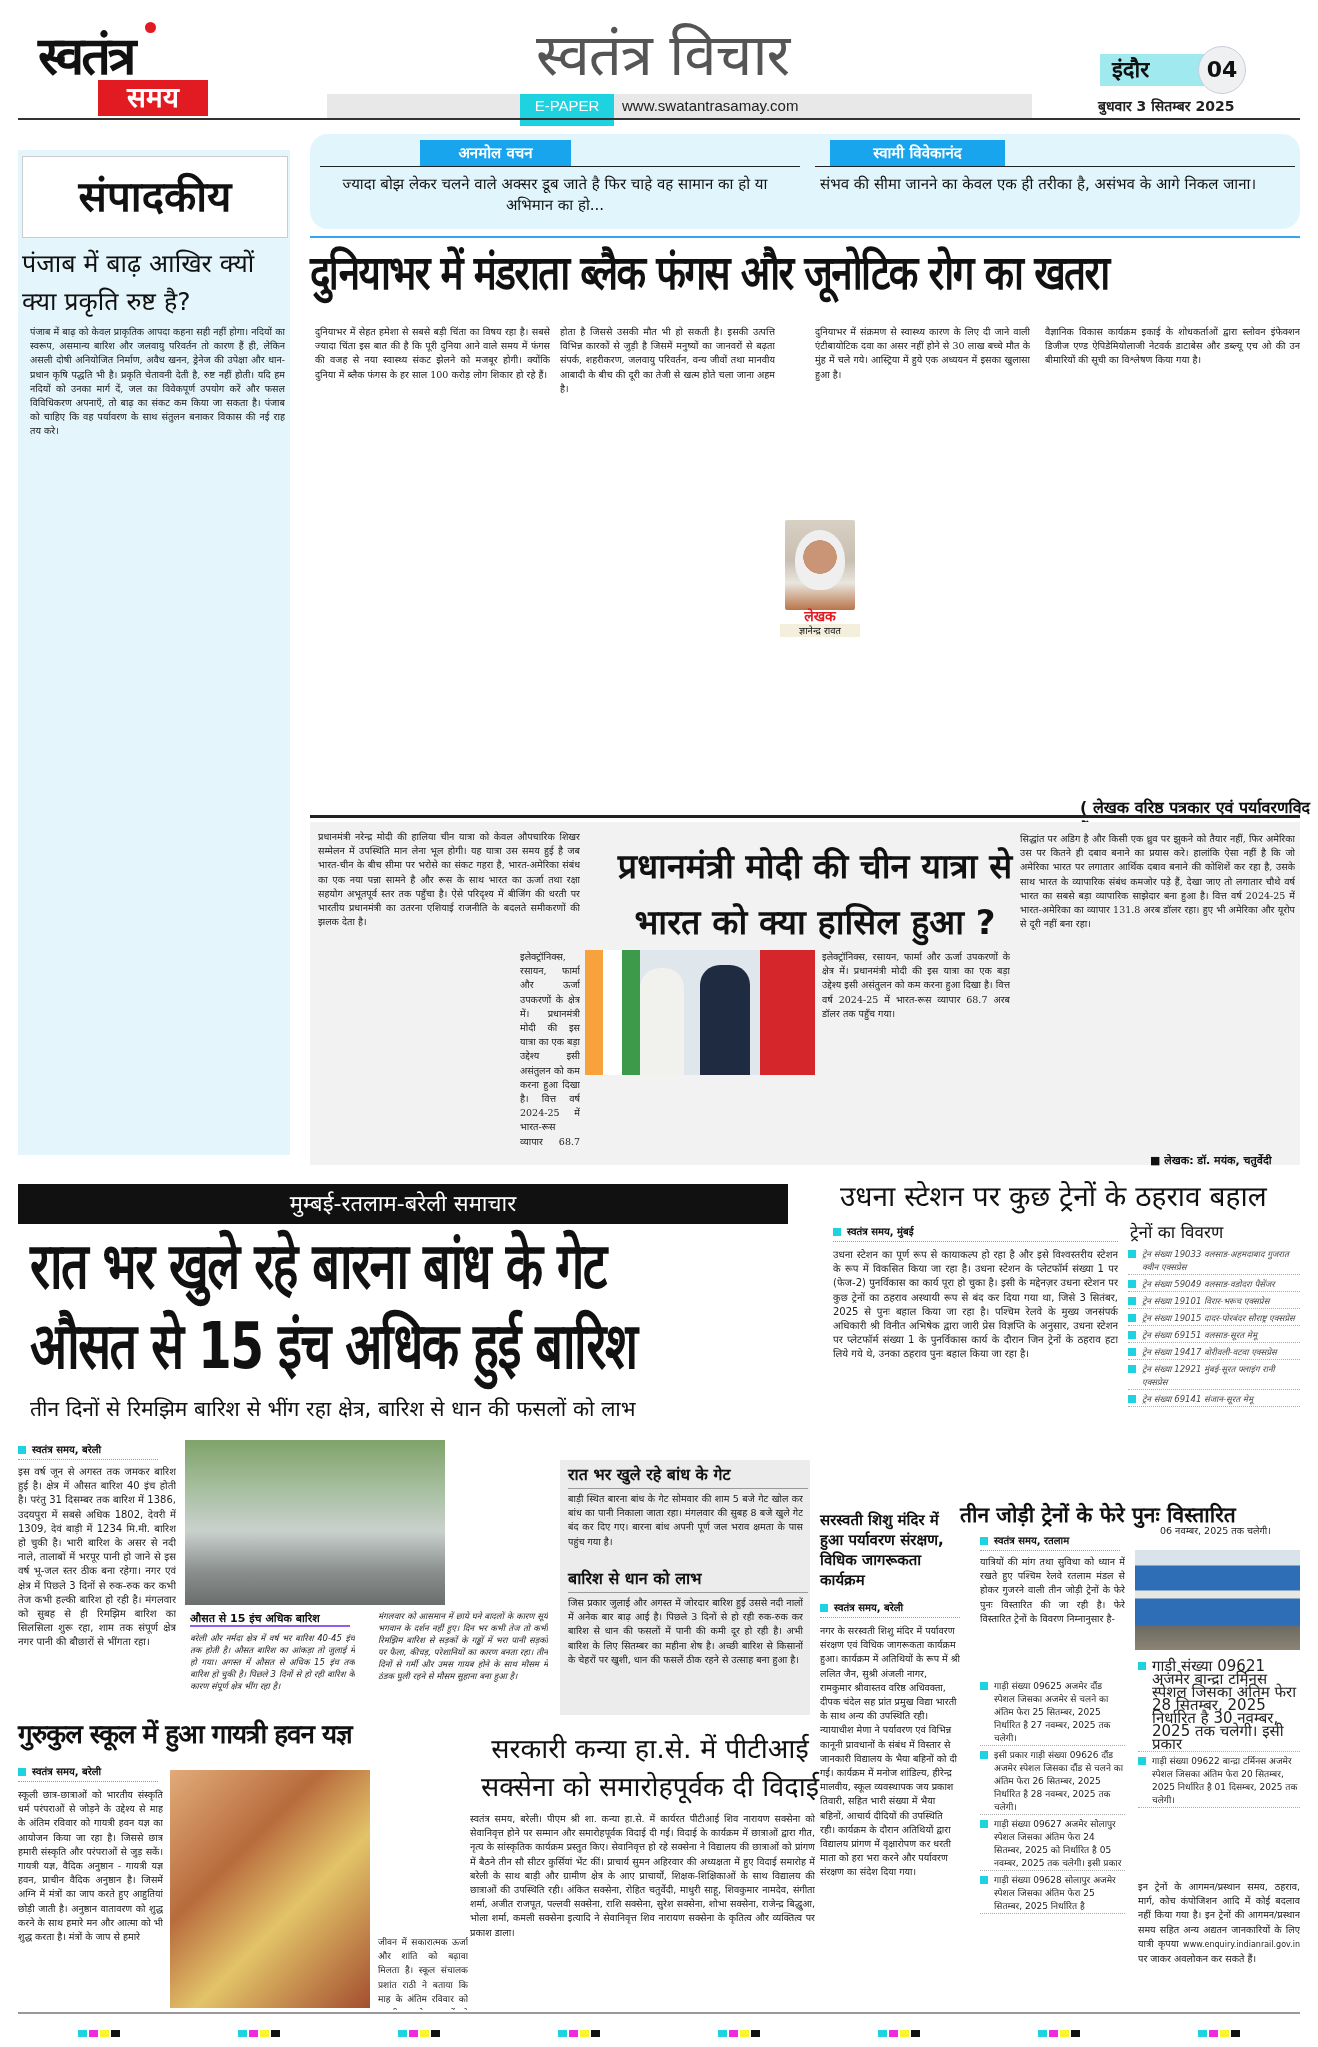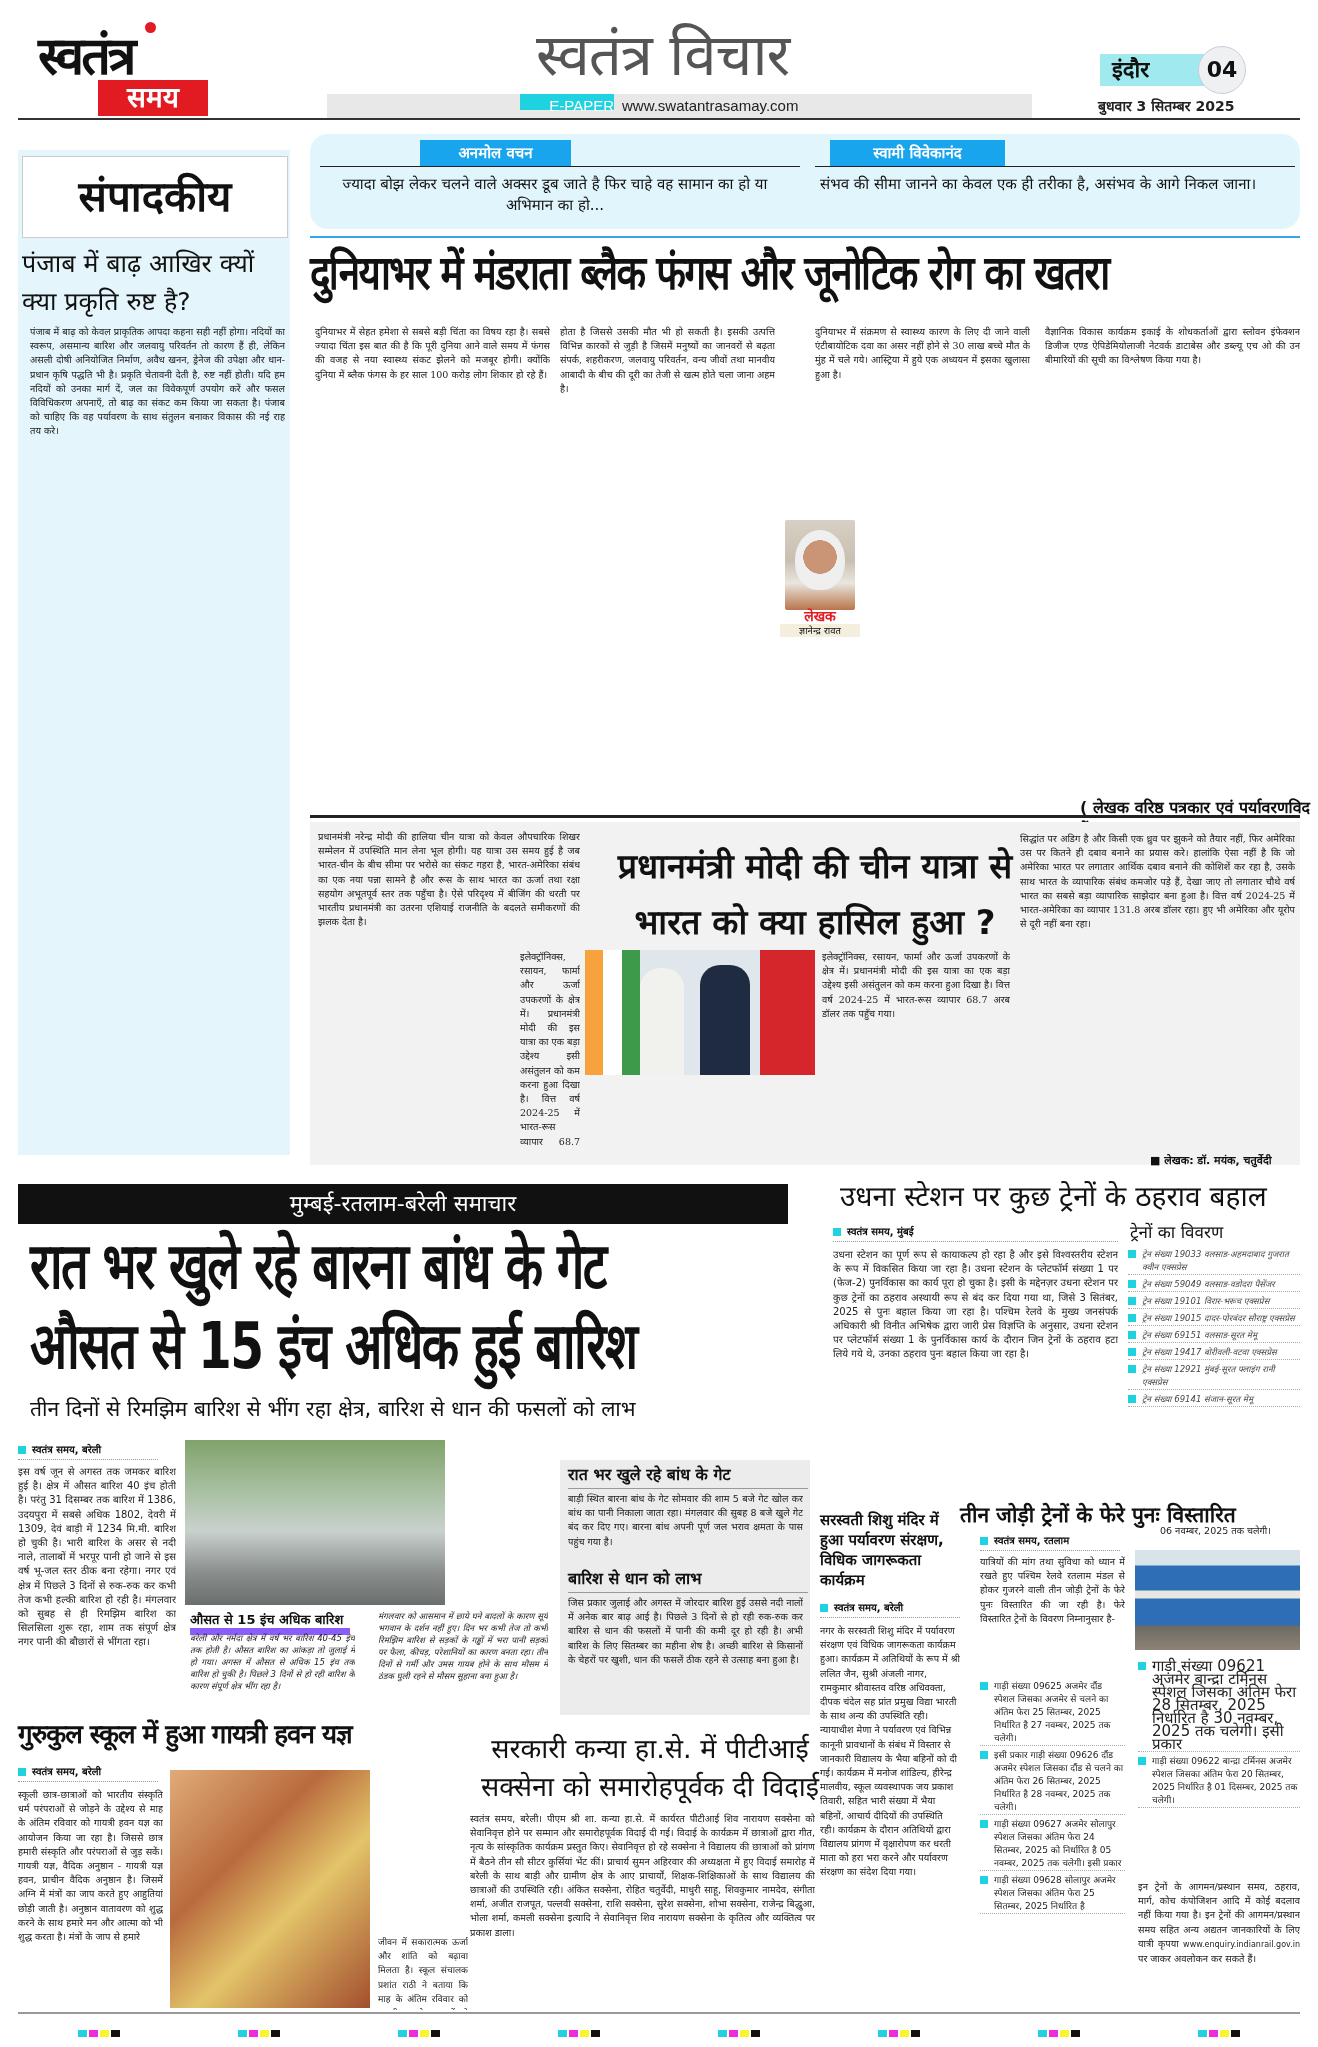--- a/index.html
+++ b/index.html
@@ -6,21 +6,21 @@
 body{width:1318px;height:2047px;background:#fff;font-family:"DejaVu Sans",sans-serif;color:#111;position:relative;overflow:hidden}
 .abs{position:absolute}
 .body-text{font-size:9.5px;line-height:14.2px;text-align:justify;color:#222;overflow:hidden}
 .serif{font-family:"DejaVu Serif",serif}
 
 .logo-top{left:38px;top:28px;font-size:52px;font-weight:bold;letter-spacing:-3px;color:#111;line-height:56px}
 .logo-dot{left:145px;top:22px;width:11px;height:11px;border-radius:50%;background:#e21b23}
 .logo-box{left:98px;top:80px;width:110px;height:36px;background:#e21b23;color:#fff;font-size:28px;font-weight:bold;text-align:center;line-height:36px}
 .masthead-title{left:536px;top:20px;font-size:58px;color:#555;letter-spacing:-1px;line-height:70px}
 .epaper-bar{left:327px;top:94px;width:705px;height:24px;background:#e8e8e8}
-.epaper-tag{left:520px;top:94px;width:94px;height:16px;background:#1fd2e0;color:#fff;font-size:15px;text-align:right;line-height:24px;font-family:"Liberation Sans",sans-serif}
+.epaper-tag{left:520px;top:94px;width:94px;height:32px;background:#1fd2e0;color:#fff;font-size:15px;text-align:center;line-height:24px;font-family:"Liberation Sans",sans-serif}
 .epaper-url{left:622px;top:94px;font-size:15px;line-height:24px;font-family:Liberation Sans, sans-serif;color:#222}
 .city-bar{left:1100px;top:54px;width:140px;height:32px;background:#9fe9ef}
 .city{left:1112px;top:54px;font-size:22px;line-height:32px;font-weight:bold}
 .page-circle{left:1198px;top:46px;width:48px;height:48px;border-radius:50%;background:#eef0f2;border:1px solid #ccd;font-size:22px;font-weight:bold;text-align:center;line-height:46px}
 .dateline{left:1098px;top:94px;font-size:14px;line-height:24px;font-weight:bold;color:#222}
 .mast-rule{left:18px;top:118px;width:1282px;height:2px;background:#333}
 
 .quote-box{left:310px;top:134px;width:990px;height:95px;background:#e1f6fc;border-radius:18px}
 .quote-tab{height:26px;background:#19a4ee;color:#fff;font-size:15px;text-align:center;line-height:26px;font-weight:bold}
 .quote-rule{height:1px;background:#222}
@@ -120,21 +120,21 @@
 <div class="abs body-text serif" style="left:1020px;top:832px;width:275px;height:315px">सिद्धांत पर अडिग है और किसी एक ध्रुव पर झुकने को तैयार नहीं, फिर अमेरिका उस पर कितने ही दबाव बनाने का प्रयास करे। हालांकि ऐसा नहीं है कि जो अमेरिका भारत पर लगातार आर्थिक दबाव बनाने की कोशिशें कर रहा है, उसके साथ भारत के व्यापारिक संबंध कमजोर पड़े हैं, देखा जाए तो लगातार चौथे वर्ष भारत का सबसे बड़ा व्यापारिक साझेदार बना हुआ है। वित्त वर्ष 2024-25 में भारत-अमेरिका का व्यापार 131.8 अरब डॉलर रहा। हुए भी अमेरिका और यूरोप से दूरी नहीं बना रहा।</div>
 <div class="abs modi-byline">■ लेखक: डॉ. मयंक, चतुर्वेदी</div>
 
 <div class="abs black-banner">मुम्बई-रतलाम-बरेली समाचार</div>
 <div class="abs big-head">रात भर खुले रहे बारना बांध के गेट</div>
 <div class="abs big-head" style="top:1306px">औसत से 15 इंच अधिक हुई बारिश</div>
 <div class="abs sub-head">तीन दिनों से रिमझिम बारिश से भींग रहा क्षेत्र, बारिश से धान की फसलों को लाभ</div>
 <div class="abs dateline-tag" style="left:18px;top:1442px;width:140px"><span class="cyan-sq"></span><span>स्वतंत्र समय, बरेली</span></div>
 <div class="abs body-text" style="left:18px;top:1465px;width:158px;height:215px;font-size:10px">इस वर्ष जून से अगस्त तक जमकर बारिश हुई है। क्षेत्र में औसत बारिश 40 इंच होती है। परंतु 31 दिसम्बर तक बारिश में 1386, उदयपुरा में सबसे अधिक 1802, देवरी में 1309, देवं बाड़ी में 1234 मि.मी. बारिश हो चुकी है। भारी बारिश के असर से नदी नाले, तालाबों में भरपूर पानी हो जाने से इस वर्ष भू-जल स्तर ठीक बना रहेगा। नगर एवं क्षेत्र में पिछले 3 दिनों से रुक-रुक कर कभी तेज कभी हल्की बारिश हो रही है। मंगलवार को सुबह से ही रिमझिम बारिश का सिलसिला शुरू रहा, शाम तक संपूर्ण क्षेत्र नगर पानी की बौछारों से भींगता रहा।</div>
 <div class="abs rain-img"></div>
-<div class="abs" style="left:190px;top:1610px;width:160px;font-size:13px;font-weight:bold;border-bottom:7px solid #8b5cf6">औसत से 15 इंच अधिक बारिश</div>
+<div class="abs" style="left:190px;top:1610px;width:160px;font-size:11px;font-weight:bold;border-bottom:2px solid #8b5cf6">औसत से 15 इंच अधिक बारिश</div>
 <div class="abs body-text" style="left:190px;top:1632px;width:165px;height:80px;font-style:italic;font-size:8.5px;line-height:12px">बरेली और नर्मदा क्षेत्र में वर्ष भर बारिश 40-45 इंच तक होती है। औसत बारिश का आंकड़ा तो जुलाई में हो गया। अगस्त में औसत से अधिक 15 इंच तक बारिश हो चुकी है। पिछले 3 दिनों से हो रही बारिश के कारण संपूर्ण क्षेत्र भींग रहा है।</div>
 <div class="abs body-text" style="left:378px;top:1610px;width:170px;height:100px;font-style:italic;font-size:8.5px;line-height:12px">मंगलवार को आसमान में छाये घने बादलों के कारण सूर्य भगवान के दर्शन नहीं हुए। दिन भर कभी तेज तो कभी रिमझिम बारिश से सड़कों के गड्ढों में भरा पानी सड़कों पर फैला, कीचड़, परेशानियों का कारण बनता रहा। तीन दिनों से गर्मी और उमस गायब होने के साथ मौसम में ठंडक घुली रहने से मौसम सुहाना बना हुआ है।</div>
 
 <div class="abs gray-box"></div>
 <div class="abs rain-sub" style="left:568px;top:1462px;width:240px;border-bottom:1px solid #999;font-size:16px">रात भर खुले रहे बांध के गेट</div>
 <div class="abs body-text" style="left:568px;top:1492px;width:235px;height:72px;font-size:9.5px">बाड़ी स्थित बारना बांध के गेट सोमवार की शाम 5 बजे गेट खोल कर बांध का पानी निकाला जाता रहा। मंगलवार की सुबह 8 बजे खुले गेट बंद कर दिए गए। बारना बांध अपनी पूर्ण जल भराव क्षमता के पास पहुंच गया है।</div>
 <div class="abs rain-sub" style="left:568px;top:1566px;width:240px;border-bottom:1px solid #999;font-size:16px">बारिश से धान को लाभ</div>
 <div class="abs body-text" style="left:568px;top:1596px;width:235px;height:110px;font-size:9.5px">जिस प्रकार जुलाई और अगस्त में जोरदार बारिश हुई उससे नदी नालों में अनेक बार बाढ़ आई है। पिछले 3 दिनों से हो रही रुक-रुक कर बारिश से धान की फसलों में पानी की कमी दूर हो रही है। अभी बारिश के लिए सितम्बर का महीना शेष है। अच्छी बारिश से किसानों के चेहरों पर खुशी, धान की फसलें ठीक रहने से उत्साह बना हुआ है।</div>
 
 <div class="abs udhna-head">उधना स्टेशन पर कुछ ट्रेनों के ठहराव बहाल</div>

